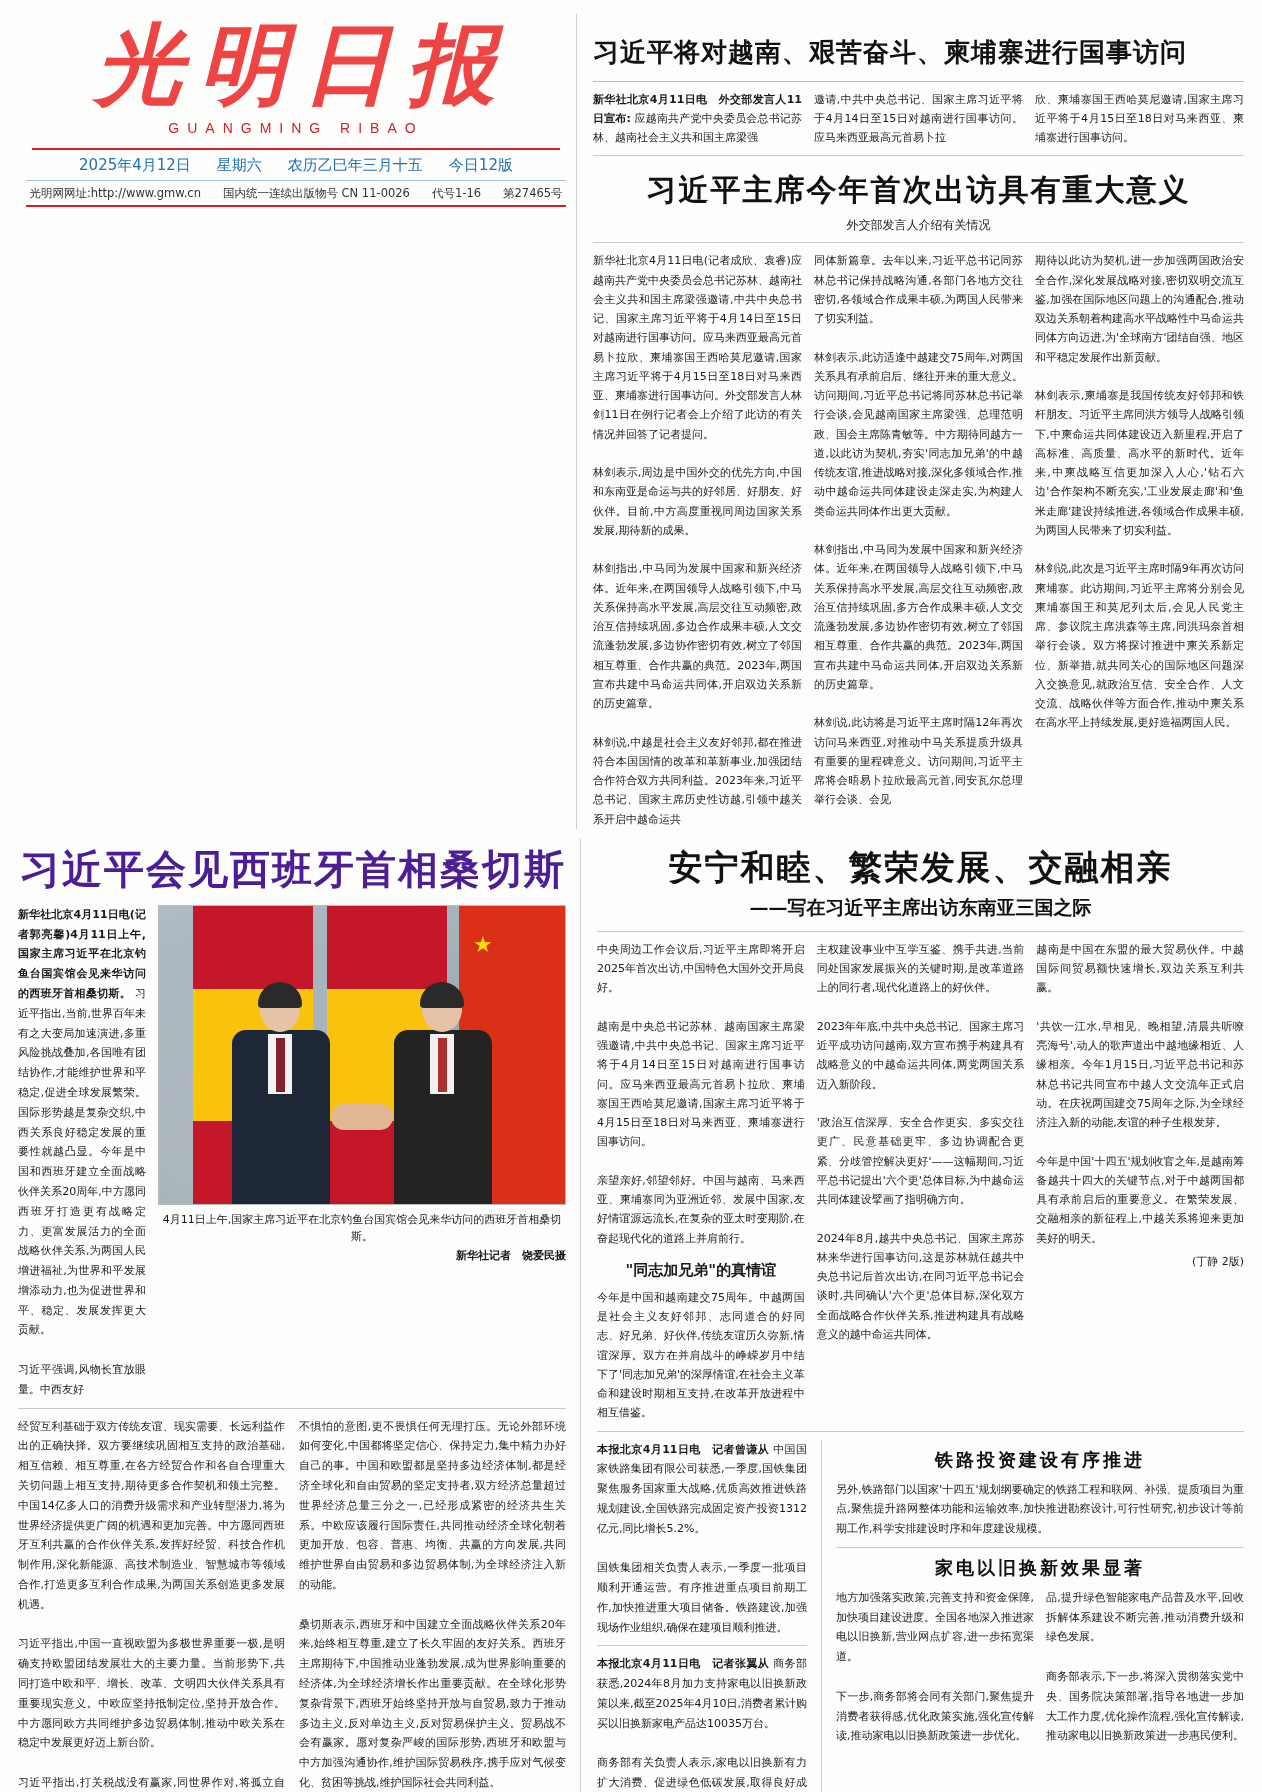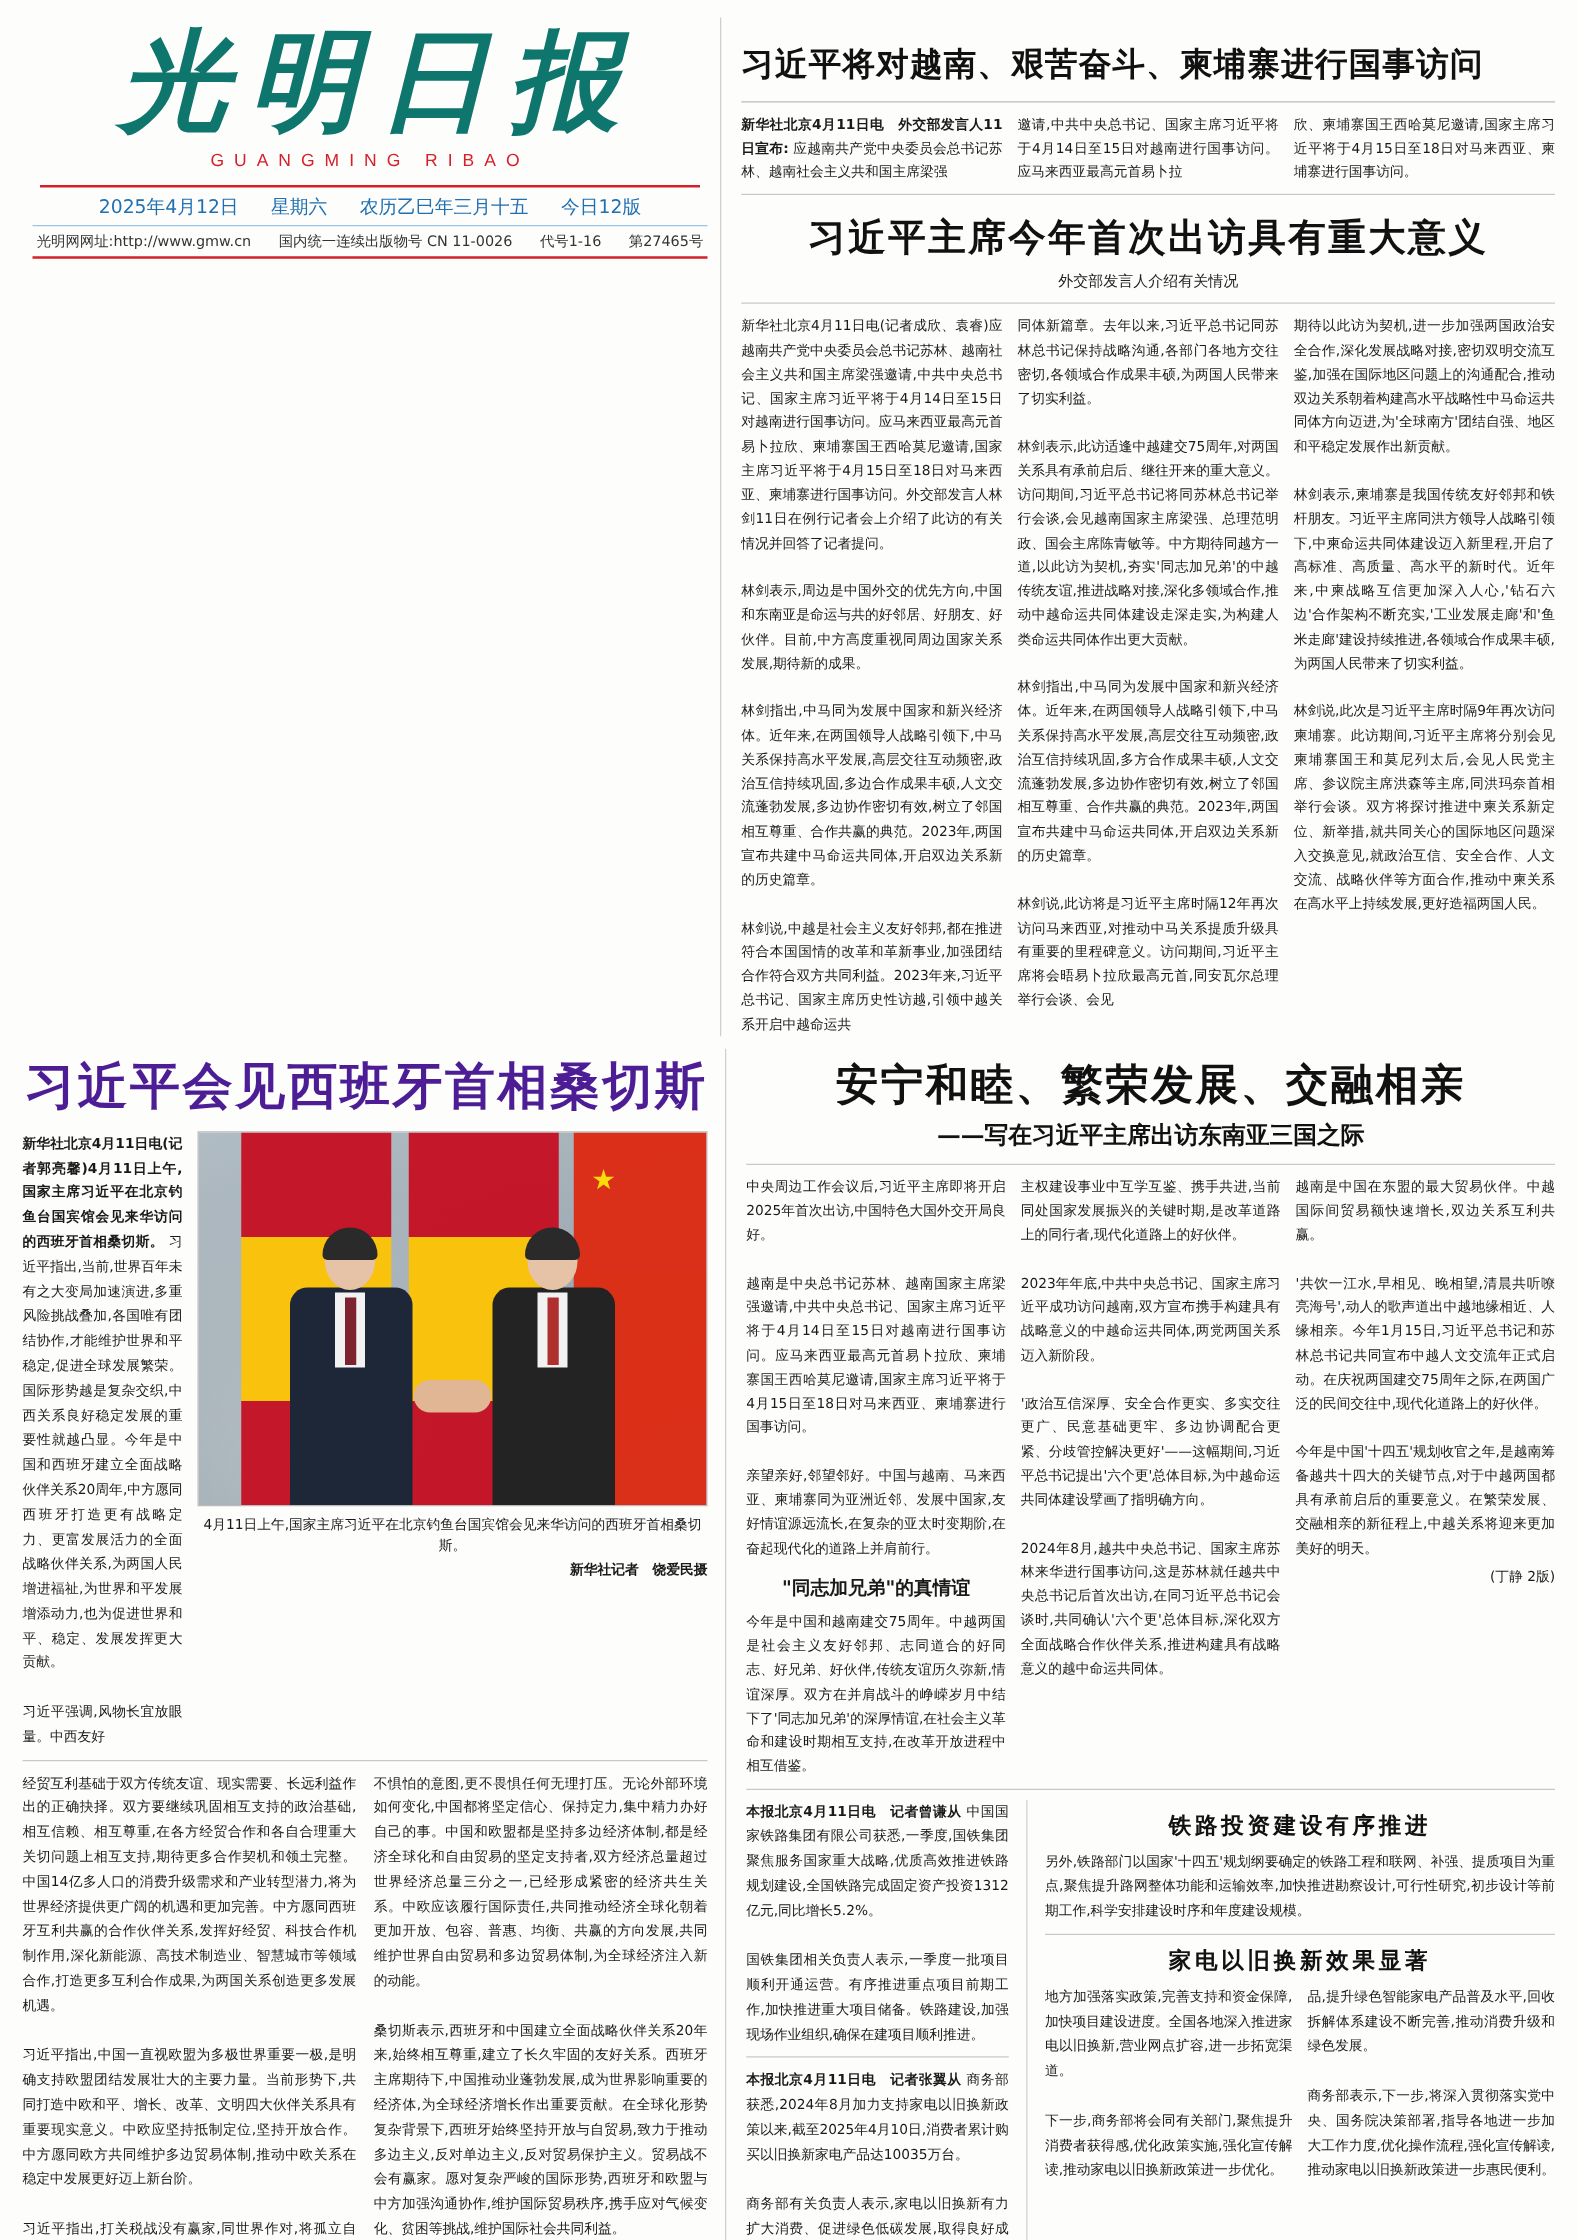--- a/index.html
+++ b/index.html
@@ -11,21 +11,21 @@
     overflow:hidden;
   }
   .page{position:relative;width:1262px;height:1792px;box-sizing:border-box;padding:14px 18px 8px 18px;}
 
   
   .masthead{display:flex;align-items:flex-start;}
   .mast-left{width:540px;padding-left:8px;}
   .logo-wrap{text-align:center;}
   .logo{
     font-family:"DejaVu Serif","Liberation Serif",serif;
-    color:#0f766e;
+    color:#ef4444;
     font-size:88px;
     letter-spacing:16px;
     font-weight:700;
     line-height:1.05;
     font-style:italic;
     margin:4px 0 0 0;
     text-indent:14px;
   }
   .logo-pinyin{
     letter-spacing:8px;
@@ -285,21 +285,21 @@
         <div style="white-space:pre-line">主权建设事业中互学互鉴、携手共进,当前同处国家发展振兴的关键时期,是改革道路上的同行者,现代化道路上的好伙伴。
 
 2023年年底,中共中央总书记、国家主席习近平成功访问越南,双方宣布携手构建具有战略意义的中越命运共同体,两党两国关系迈入新阶段。
 
 '政治互信深厚、安全合作更实、多实交往更广、民意基础更牢、多边协调配合更紧、分歧管控解决更好'——这幅期间,习近平总书记提出'六个更'总体目标,为中越命运共同体建设擘画了指明确方向。
 
 2024年8月,越共中央总书记、国家主席苏林来华进行国事访问,这是苏林就任越共中央总书记后首次出访,在同习近平总书记会谈时,共同确认'六个更'总体目标,深化双方全面战略合作伙伴关系,推进构建具有战略意义的越中命运共同体。</div>
         <div>
           <div style="white-space:pre-line">越南是中国在东盟的最大贸易伙伴。中越国际间贸易额快速增长,双边关系互利共赢。
 
-'共饮一江水,早相见、晚相望,清晨共听嘹亮海号',动人的歌声道出中越地缘相近、人缘相亲。今年1月15日,习近平总书记和苏林总书记共同宣布中越人文交流年正式启动。在庆祝两国建交75周年之际,在两国广泛的民间交往中,现代化道路上的好伙伴。
+'共饮一江水,早相见、晚相望,清晨共听嘹亮海号',动人的歌声道出中越地缘相近、人缘相亲。今年1月15日,习近平总书记和苏林总书记共同宣布中越人文交流年正式启动。在庆祝两国建交75周年之际,为全球经济注入新的动能,友谊的种子生根发芽。
 
 今年是中国'十四五'规划收官之年,是越南筹备越共十四大的关键节点,对于中越两国都具有承前启后的重要意义。在繁荣发展、交融相亲的新征程上,中越关系将迎来更加美好的明天。</div>
           <div class="sig">(丁静 2版)</div>
         </div>
       </div>
 
       <div class="hr-thin"></div>
 
       <div class="bottom-split">
         <div style="width:210px">

